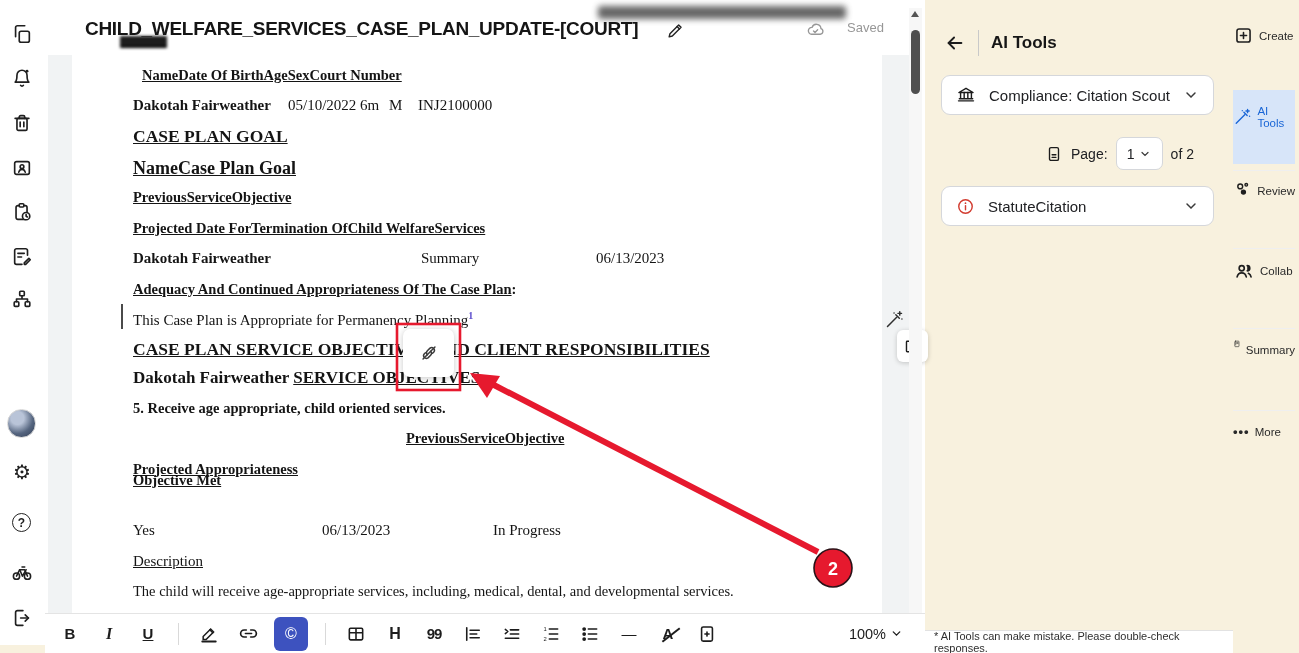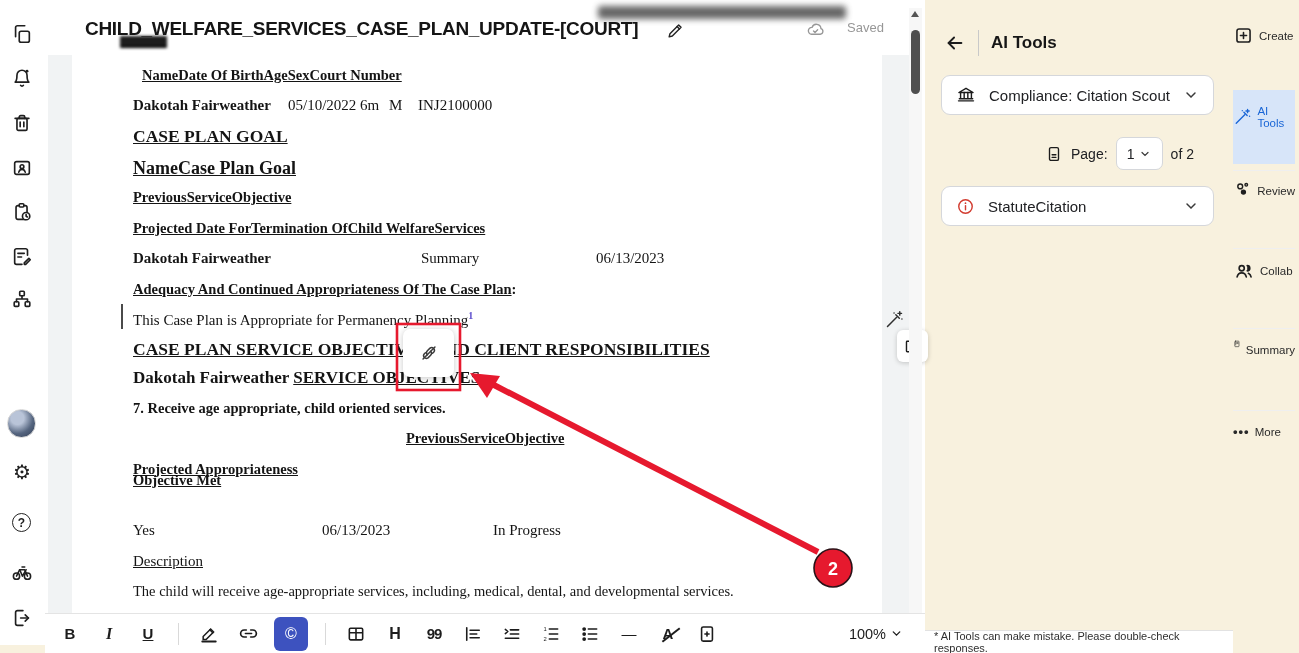--- a/index.html
+++ b/index.html
@@ -218,21 +218,21 @@
 <div class="abs caret-bar"></div>
 <div class="dl" style="left:133px;top:310px">
   <span>This Case Plan is Appropriate for Permanency Planning</span><span class="sup">1</span>
 </div>
 
 <div class="dl h1s" style="left:133px;top:339px">CASE PLAN SERVICE OBJECTIVES AND CLIENT RESPONSIBILITIES</div>
 <div class="dl" style="left:133px;top:368px;font-size:17px;font-weight:bold">
   <span>Dakotah Fairweather</span>
   <span style="text-decoration:underline">SERVICE OBJECTIVES</span>
 </div>
-<div class="dl" style="left:133px;top:400px;font-weight:bold;font-size:14.5px">7. Receive age appropriate, child oriented services.</div>
+<div class="dl" style="left:133px;top:400px;font-weight:bold;font-size:14.5px">5. Receive age appropriate, child oriented services.</div>
 <div class="dl bu" style="left:406px;top:430px;font-size:14.5px">PreviousServiceObjective</div>
 <div class="dl bu" style="left:133px;top:461px;font-size:14.5px">Projected Appropriateness</div>
 <div class="dl bu" style="left:133px;top:472px;font-size:14.5px">Objective Met</div>
 
 <div class="dl" style="left:133px;top:522px">
   <span>Yes</span>
   <span class="abs" style="left:189px;top:0">06/13/2023</span>
   <span class="abs" style="left:360px;top:0">In Progress</span>
 </div>
 

